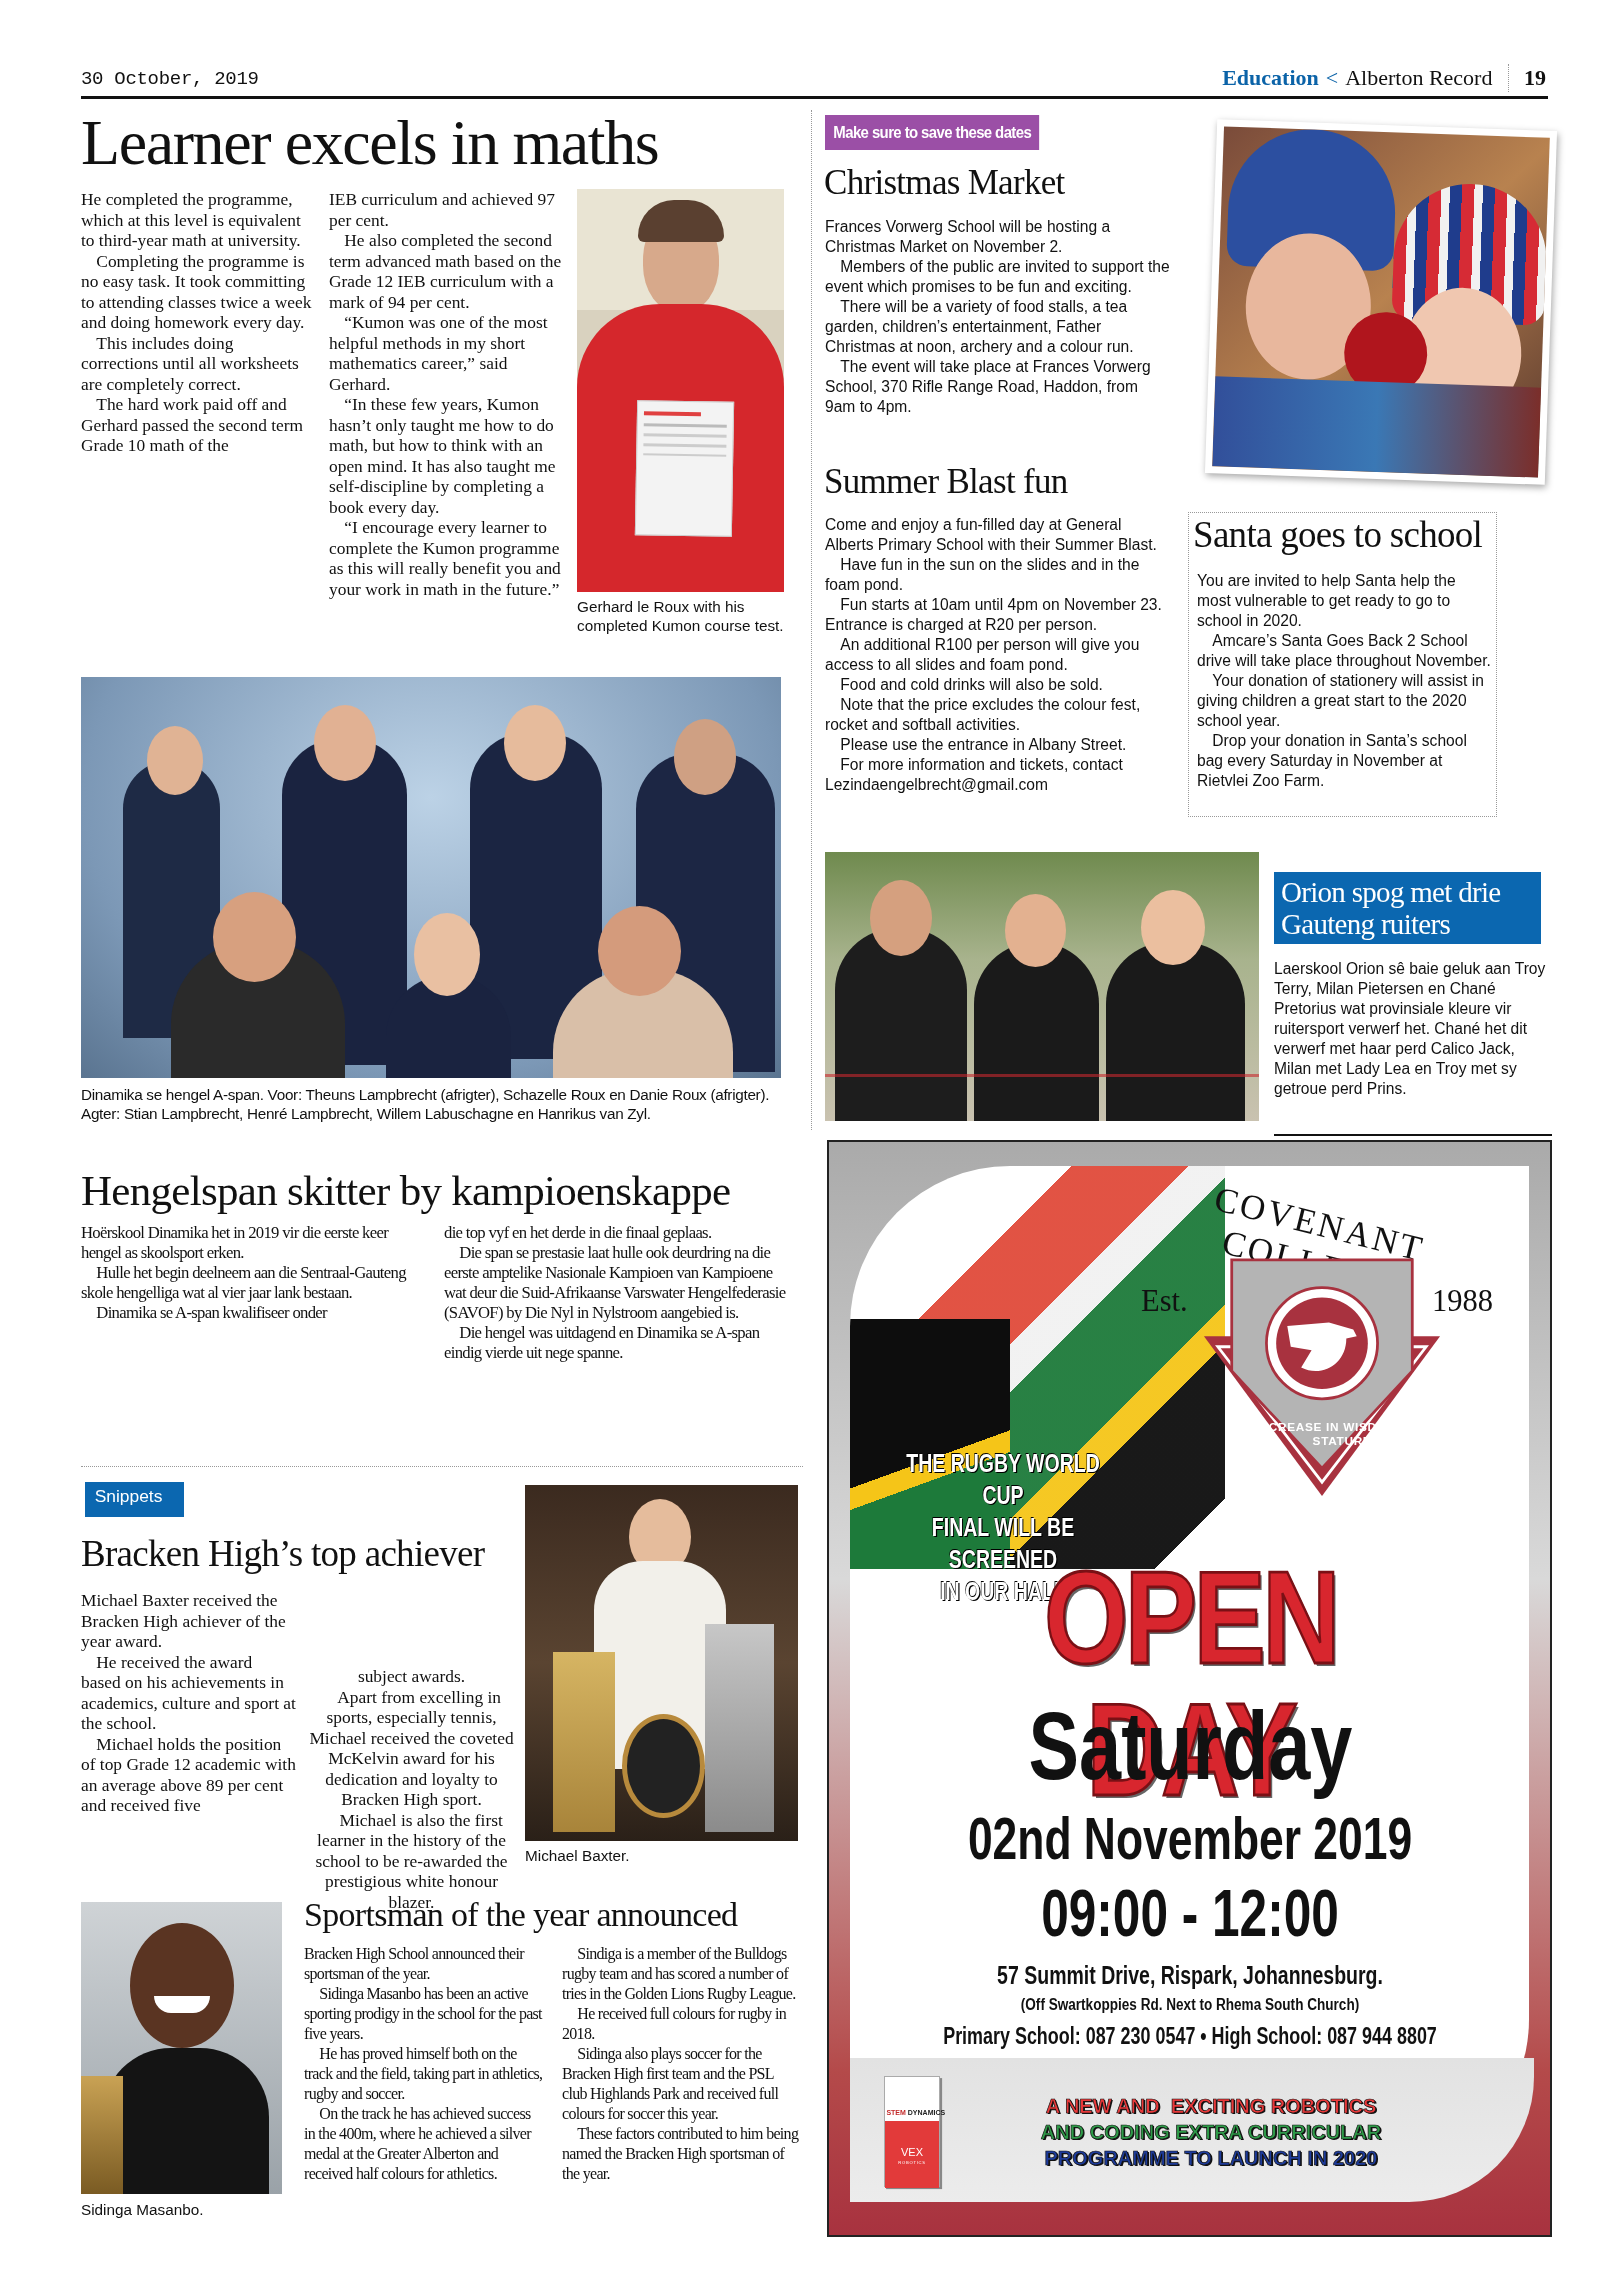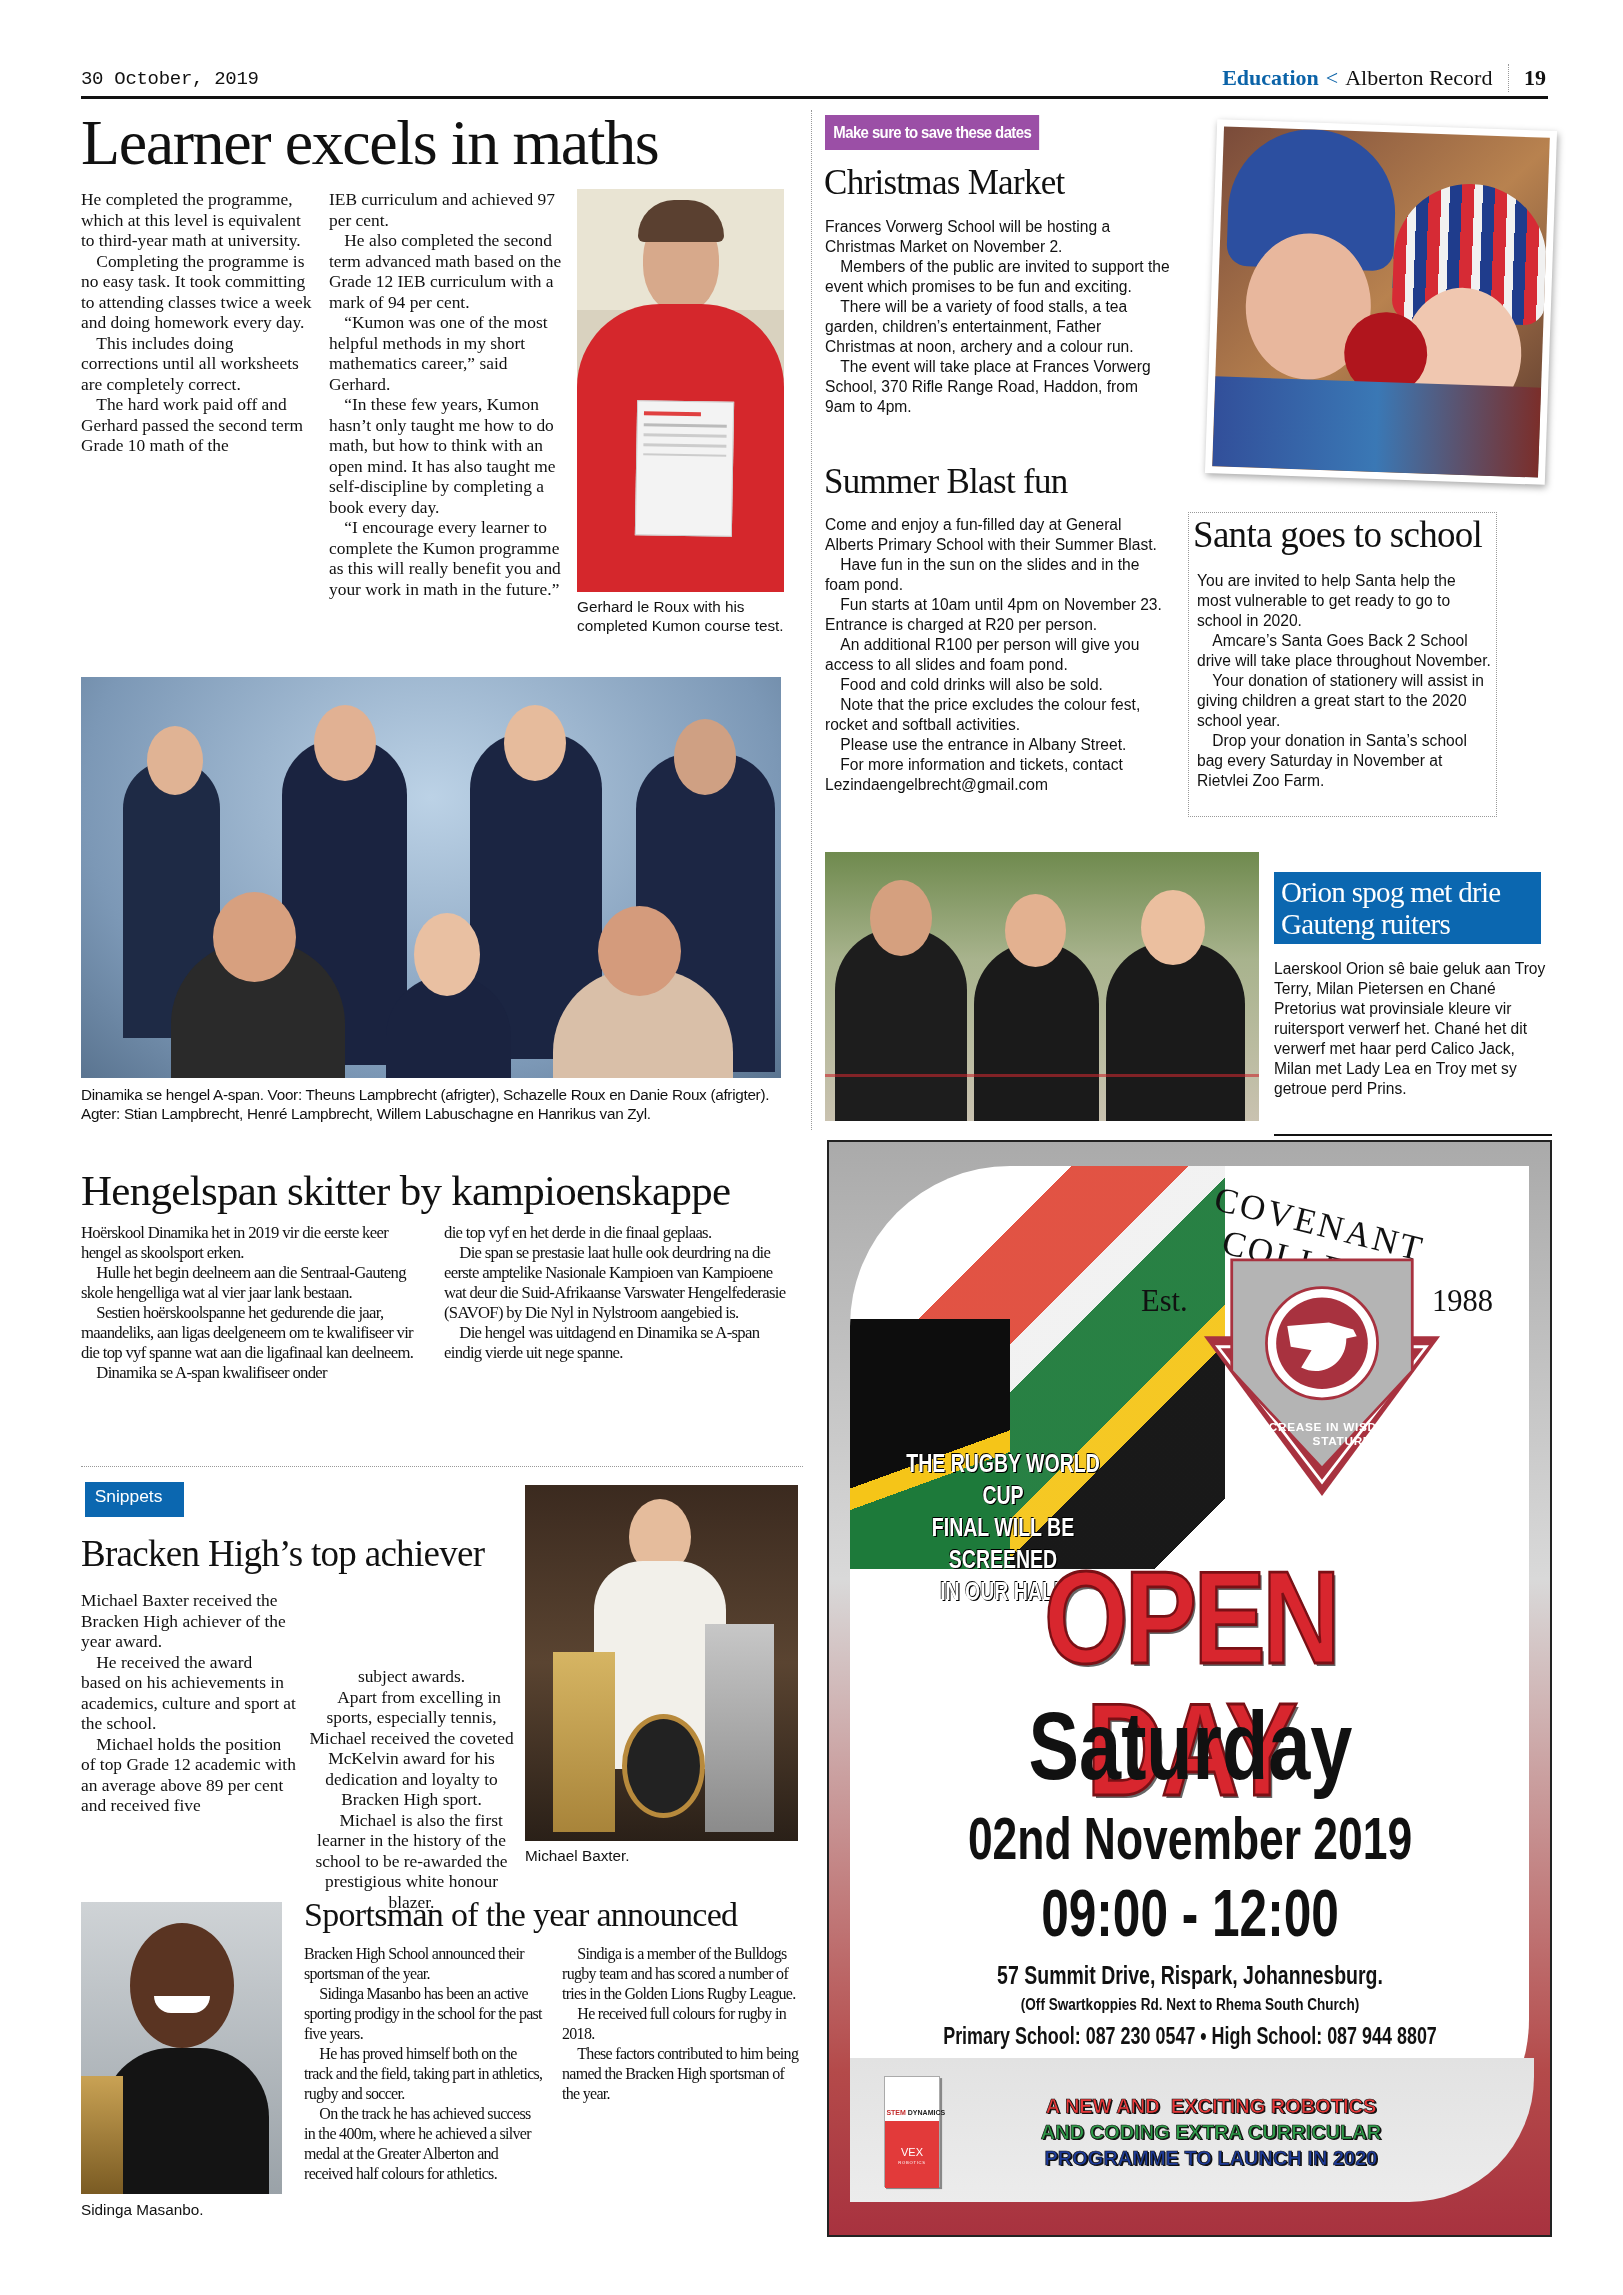--- a/index.html
+++ b/index.html
@@ -154,21 +154,20 @@
   <div class="abs" style="left:333px; top:236px; width:66px; height:83px; border-radius:50%; background:#e9c0a2;"></div>
   <div class="abs" style="left:472px; top:292px; width:180px; height:111px; border-radius:83px 83px 0 0; background:#d9bfa8;"></div>
   <div class="abs" style="left:517px; top:229px; width:83px; height:90px; border-radius:50%; background:#d49b7c;"></div>
 </div>
 <div class="abs caption" style="left:81px; top:1085px; width:708px; letter-spacing:-0.3px;">Dinamika se hengel A-span. Voor: Theuns Lampbrecht (afrigter), Schazelle Roux en Danie Roux (afrigter). Agter: Stian Lampbrecht, Henré Lampbrecht, Willem Labuschagne en Hanrikus van Zyl.</div>
 
 <h1 class="abs headline" style="left:81px; top:1169px; font-size:43px;">Hengelspan skitter by kampioenskappe</h1>
 <div class="abs condensed" style="left:81px; top:1223px; width:342px;">
   <p>Hoërskool Dinamika het in 2019 vir die eerste keer hengel as skoolsport erken.</p>
   <p style="text-indent:15.3px">Hulle het begin deelneem aan die Sentraal-Gauteng skole hengelliga wat al vier jaar lank bestaan.</p>
-  <p style="text-indent:15.3px">Sestien hoërskoolspanne het gedurende die jaar, maandeliks, aan ligas deelgeneem om te kwalifiseer vir die top vyf spanne wat aan die ligafinaal kan deelneem.</p>
   <p style="text-indent:15.3px">Dinamika se A-span kwalifiseer onder</p>
 </div>
 <div class="abs condensed" style="left:444px; top:1223px; width:347px;">
   <p>die top vyf en het derde in die finaal geplaas.</p>
   <p style="text-indent:15.3px">Die span se prestasie laat hulle ook deurdring na die eerste amptelike Nasionale Kampioen van Kampioene wat deur die Suid-Afrikaanse Varswater Hengelfederasie (SAVOF) by Die Nyl in Nylstroom aangebied is.</p>
   <p style="text-indent:15.3px">Die hengel was uitdagend en Dinamika se A-span eindig vierde uit nege spanne.</p>
 </div>
 
 <div class="photo" style="left:825px; top:852px; width:434px; height:269px; background: linear-gradient(#6f8a4e, #a8b38d 40%, #c9c2b0);" title="Three learners in black school shirts">
   <div class="abs" style="left:10.4px; top:76px; width:132px; height:201px; border-radius:62px 62px 0 0; background:#1d1d1d;"></div>
@@ -220,20 +219,21 @@
 <h2 class="abs headline" style="left:304px; top:1898px; font-size:34px;">Sportsman of the year announced</h2>
 <div class="abs condensed" style="left:304px; top:1944px; width:239px; font-size:16px; line-height:20px;">
   <p>Bracken High School announced their sportsman of the year.</p>
   <p style="text-indent:15.3px">Sidinga Masanbo has been an active sporting prodigy in the school for the past five years.</p>
   <p style="text-indent:15.3px">He has proved himself both on the track and the field, taking part in athletics, rugby and soccer.</p>
   <p style="text-indent:15.3px">On the track he has achieved success in the 400m, where he achieved a silver medal at the Greater Alberton and received half colours for athletics.</p>
 </div>
 <div class="abs condensed" style="left:562px; top:1944px; width:239px; font-size:16px; line-height:20px;">
   <p style="text-indent:15.3px">Sindiga is a member of the Bulldogs rugby team and has scored a number of tries in the Golden Lions Rugby League.</p>
   <p style="text-indent:15.3px">He received full colours for rugby in 2018.</p>
+  <p style="text-indent:15.3px">Sidinga also plays soccer for the Bracken High first team and the PSL club Highlands Park and received full colours for soccer this year.</p>
   <p style="text-indent:15.3px">These factors contributed to him being named the Bracken High sportsman of the year.</p>
 </div>
 
 <div class="abs ad">
   <div class="ad-frame"></div>
   <div class="ad-panel"></div>
 
   <div class="abs" style="left:21px; top:24px; width:375px; height:403px; border-top-left-radius:160px; overflow:hidden;">
     <div class="abs" style="left:-42px; top:-28px; width:486px; height:486px; background: linear-gradient(135deg, transparent 0 30%, #e04a3a 30% 42%, #f1f1f1 42% 47%, #1d7a3a 47% 60%, #f5c518 60% 64%, #0d0d0d 64% 80%, transparent 80%); opacity:0.95;"></div>
     <div class="abs" style="left:0; top:153px; width:160px; height:250px; background: linear-gradient(160deg, #0d0d0d 0 55%, #f5c518 55% 62%, #1d7a3a 62%);"></div>

